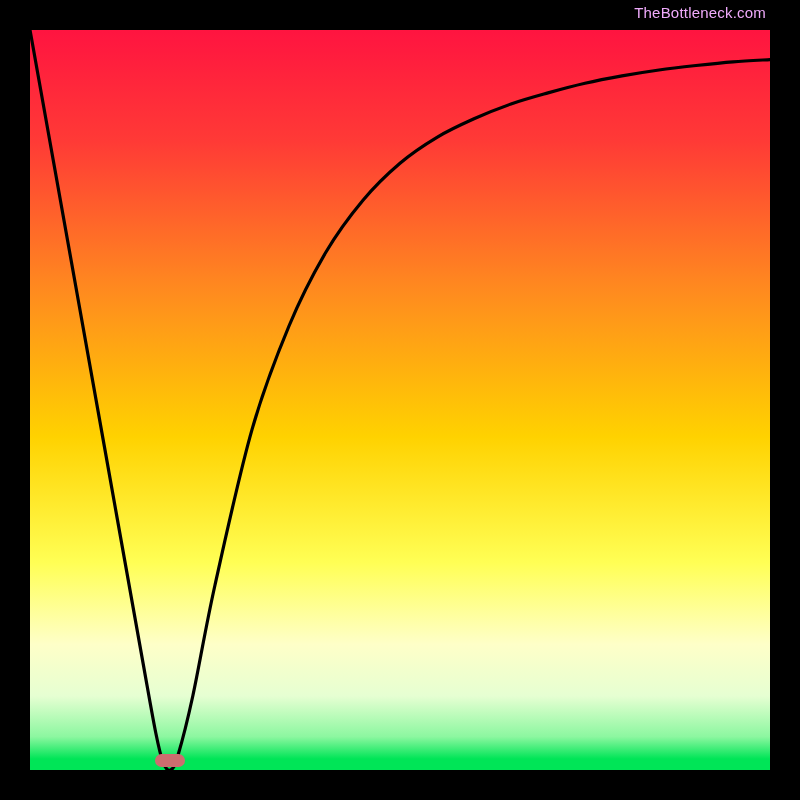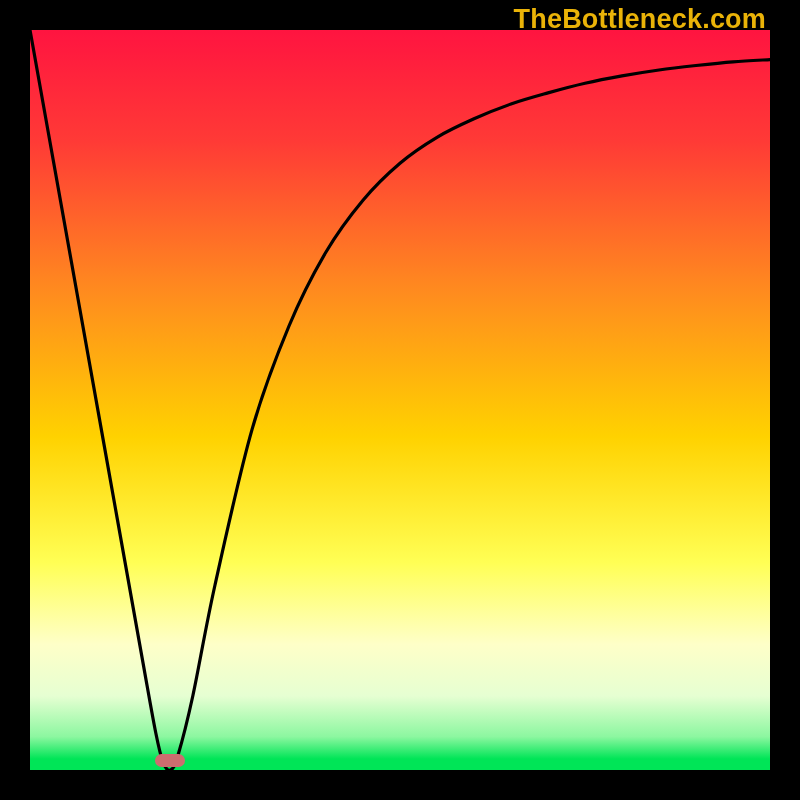--- a/index.html
+++ b/index.html
@@ -23,23 +23,23 @@
     position: absolute;
     left: 0;
     top: 0;
     width: 740px;
     height: 740px;
   }
   .watermark {
     position: absolute;
     top: 4px;
     right: 34px;
-    color: #eab308;
-    font-size: 27px;
-    font-weight: 700;
+    color: #f0abfc;
+    font-size: 15px;
+    font-weight: 400;
     letter-spacing: 0.2px;
   }
   .curve-svg {
     position: absolute;
     left: 0;
     top: 0;
     width: 740px;
     height: 740px;
   }
   .marker {

